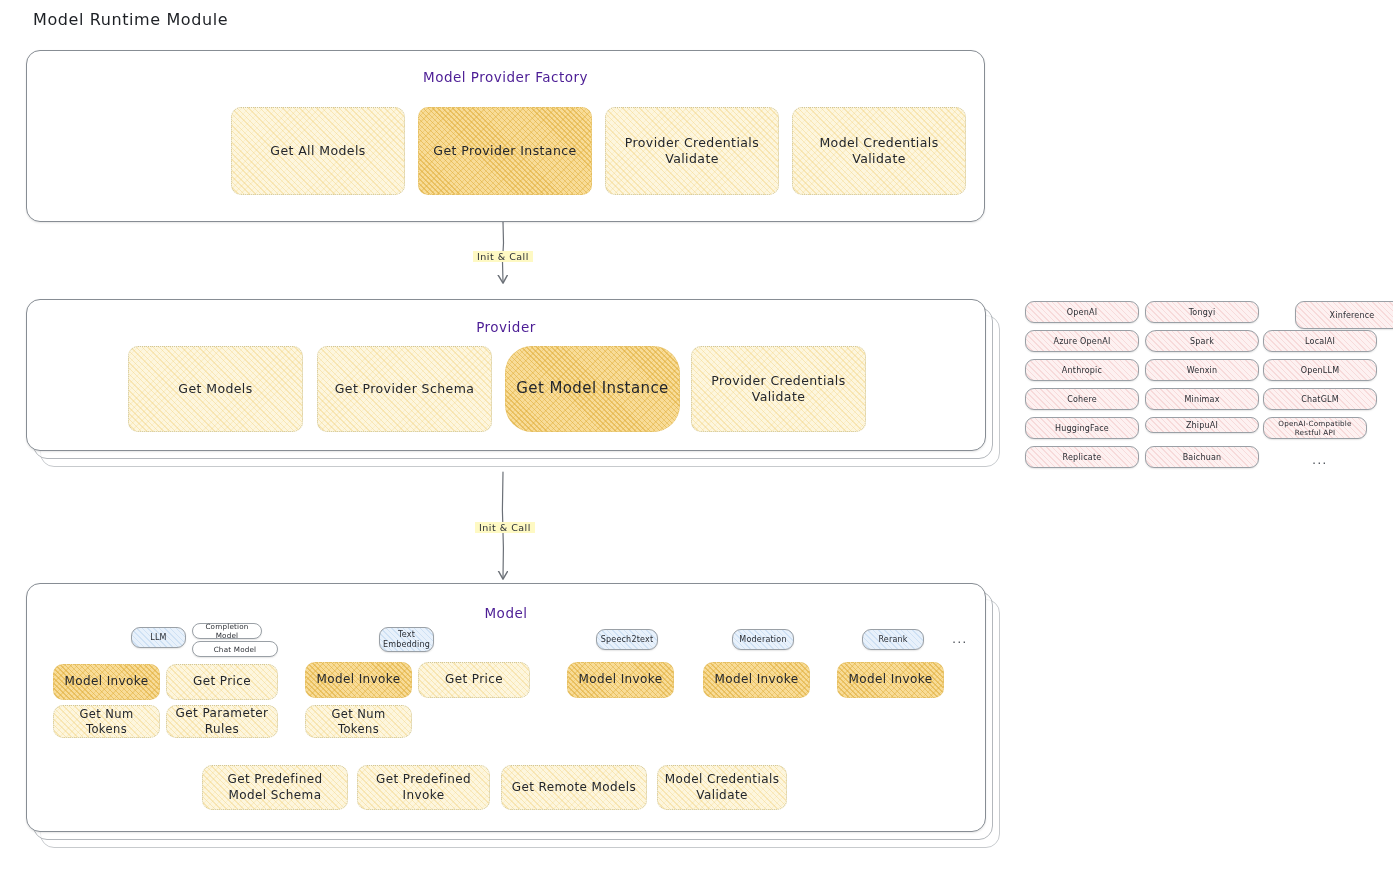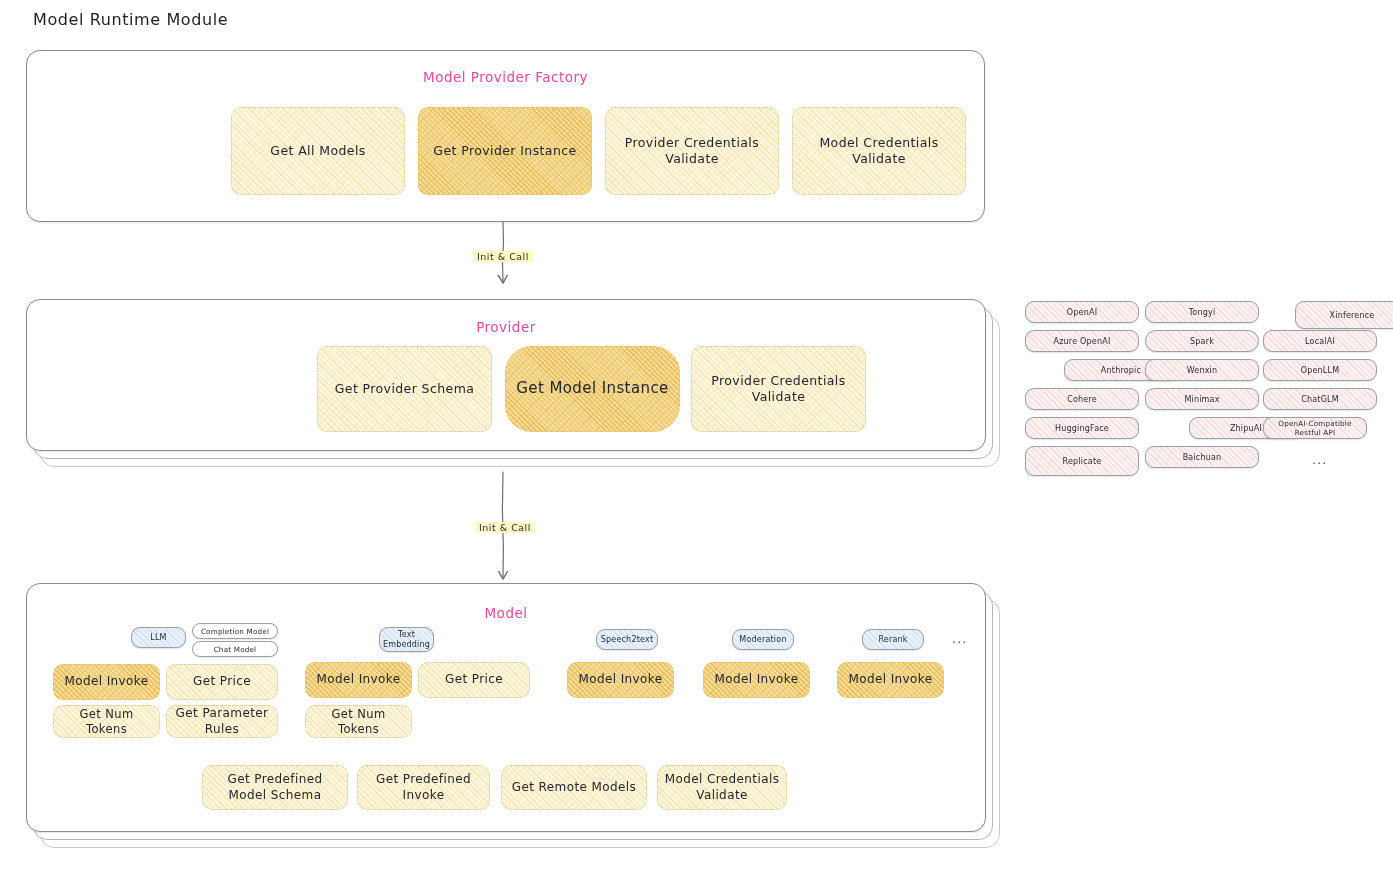--- a/index.html
+++ b/index.html
@@ -61,21 +61,21 @@
     box-sizing: border-box;
     box-shadow: 0 1px 2px rgba(0,0,0,.10);
   }
 
   .container-title {
     position: absolute;
     left: 0;
     right: 0;
     text-align: center;
     font-size: 13.5px;
-    color: #ec4899;
+    color: #4c1d95;
     letter-spacing: 0.5px;
   }
 
   
   .node {
     position: absolute;
     box-sizing: border-box;
     border: 1.4px dotted #cfc69a;
     border-radius: 10px;
     display: flex;
@@ -236,62 +236,63 @@
     <div class="node hand" style="left:766px; top:57px; width:174px; height:88px; font-size:12.5px;">Model Credentials Validate</div>
   </div>
 
   <div class="card-stack" style="left:26px; top:299px; width:960px; height:152px;">
     <div class="layer l3" style="left:14px; top:16px; width:960px; height:152px;"></div>
     <div class="layer l2" style="left:7px; top:8px; width:960px; height:152px;"></div>
     <div class="front"></div>
 
     <div class="container-title hand" style="top:20px;">Provider</div>
 
+    <div class="node hand" style="left:102px; top:47px; width:175px; height:86px; font-size:12.5px;">Get Models</div>
 
     <div class="node hand" style="left:291px; top:47px; width:175px; height:86px; font-size:12.5px;">Get Provider Schema</div>
 
     <div class="node hl hand" style="left:479px; top:47px; width:175px; height:86px; font-size:15px;border-radius:27px;">Get Model Instance</div>
 
     <div class="node hand" style="left:665px; top:47px; width:175px; height:86px; font-size:12.5px;">Provider Credentials Validate</div>
   </div>
 
   <div>
 
     <div class="chip-pink hand" style="left:1025px; top:301px; width:114px; height:22px;">OpenAI</div>
     <div class="chip-pink hand" style="left:1025px; top:330px; width:114px; height:22px;">Azure OpenAI</div>
-    <div class="chip-pink hand" style="left:1025px; top:359px; width:114px; height:22px;margin-left:39px;">Anthropic</div>
+    <div class="chip-pink hand" style="left:1025px; top:359px; width:114px; height:22px;">Anthropic</div>
     <div class="chip-pink hand" style="left:1025px; top:388px; width:114px; height:22px;">Cohere</div>
     <div class="chip-pink hand" style="left:1025px; top:417px; width:114px; height:22px;">HuggingFace</div>
-    <div class="chip-pink hand" style="left:1025px; top:446px; width:114px; height:30px;">Replicate</div>
+    <div class="chip-pink hand" style="left:1025px; top:446px; width:114px; height:22px;">Replicate</div>
 
     <div class="chip-pink hand" style="left:1145px; top:301px; width:114px; height:22px;">Tongyi</div>
     <div class="chip-pink hand" style="left:1145px; top:330px; width:114px; height:22px;border-radius:11px;">Spark</div>
     <div class="chip-pink hand" style="left:1145px; top:359px; width:114px; height:22px;">Wenxin</div>
     <div class="chip-pink hand" style="left:1145px; top:388px; width:114px; height:22px;">Minimax</div>
-    <div class="chip-pink hand" style="left:1145px; top:417px; width:114px; height:22px;margin-left:44px;">ZhipuAI</div>
+    <div class="chip-pink hand" style="left:1145px; top:417px; width:114px; height:16px;">ZhipuAI</div>
     <div class="chip-pink hand" style="left:1145px; top:446px; width:114px; height:22px;">Baichuan</div>
 
     <div class="chip-pink hand" style="left:1295px; top:301px; width:114px; height:28px;">Xinference</div>
     <div class="chip-pink hand" style="left:1263px; top:330px; width:114px; height:22px;">LocalAI</div>
     <div class="chip-pink hand" style="left:1263px; top:359px; width:114px; height:22px;">OpenLLM</div>
     <div class="chip-pink hand" style="left:1263px; top:388px; width:114px; height:22px;">ChatGLM</div>
     <div class="chip-pink hand" style="left:1263px; top:417px; width:104px; height:22px; font-size:7.2px;">OpenAI-Compatible Restful API</div>
 
     <div class="ellipsis hand" style="left:1312px; top:452px;">...</div>
   </div>
 
   <div class="card-stack" style="left:26px; top:583px; width:960px; height:249px;">
     <div class="layer l3" style="left:14px; top:16px; width:960px; height:249px;"></div>
     <div class="layer l2" style="left:7px; top:8px; width:960px; height:249px;"></div>
     <div class="front"></div>
 
     <div class="container-title hand" style="top:22px;">Model</div>
 
     <div class="chip-blue hand" style="left:105px; top:44px; width:55px; height:21px;">LLM</div>
-    <div class="chip-white hand" style="left:166px; top:40px; width:86px; height:16px; font-size:7.2px;">Completion Model</div>
+    <div class="chip-white hand" style="left:166px; top:40px; width:70px; height:16px; font-size:7.2px;">Completion Model</div>
     <div class="chip-white hand" style="left:166px; top:58px; width:86px; height:16px; font-size:7.2px;">Chat Model</div>
 
     <div class="node hl hand" style="left:27px; top:81px; width:107px; height:36px; font-size:12px;">Model Invoke</div>
     <div class="node hand" style="left:140px; top:81px; width:112px; height:36px; font-size:12px;">Get Price</div>
     <div class="node hand" style="left:27px; top:122px; width:107px; height:33px; font-size:11.5px;">Get Num Tokens</div>
     <div class="node hand" style="left:140px; top:122px; width:112px; height:33px; font-size:12px;">Get Parameter Rules</div>
 
     <div class="chip-blue hand" style="left:353px; top:44px; width:55px; height:25px;">Text Embedding</div>
 
     <div class="node hl hand" style="left:279px; top:79px; width:107px; height:36px; font-size:12px;">Model Invoke</div>

